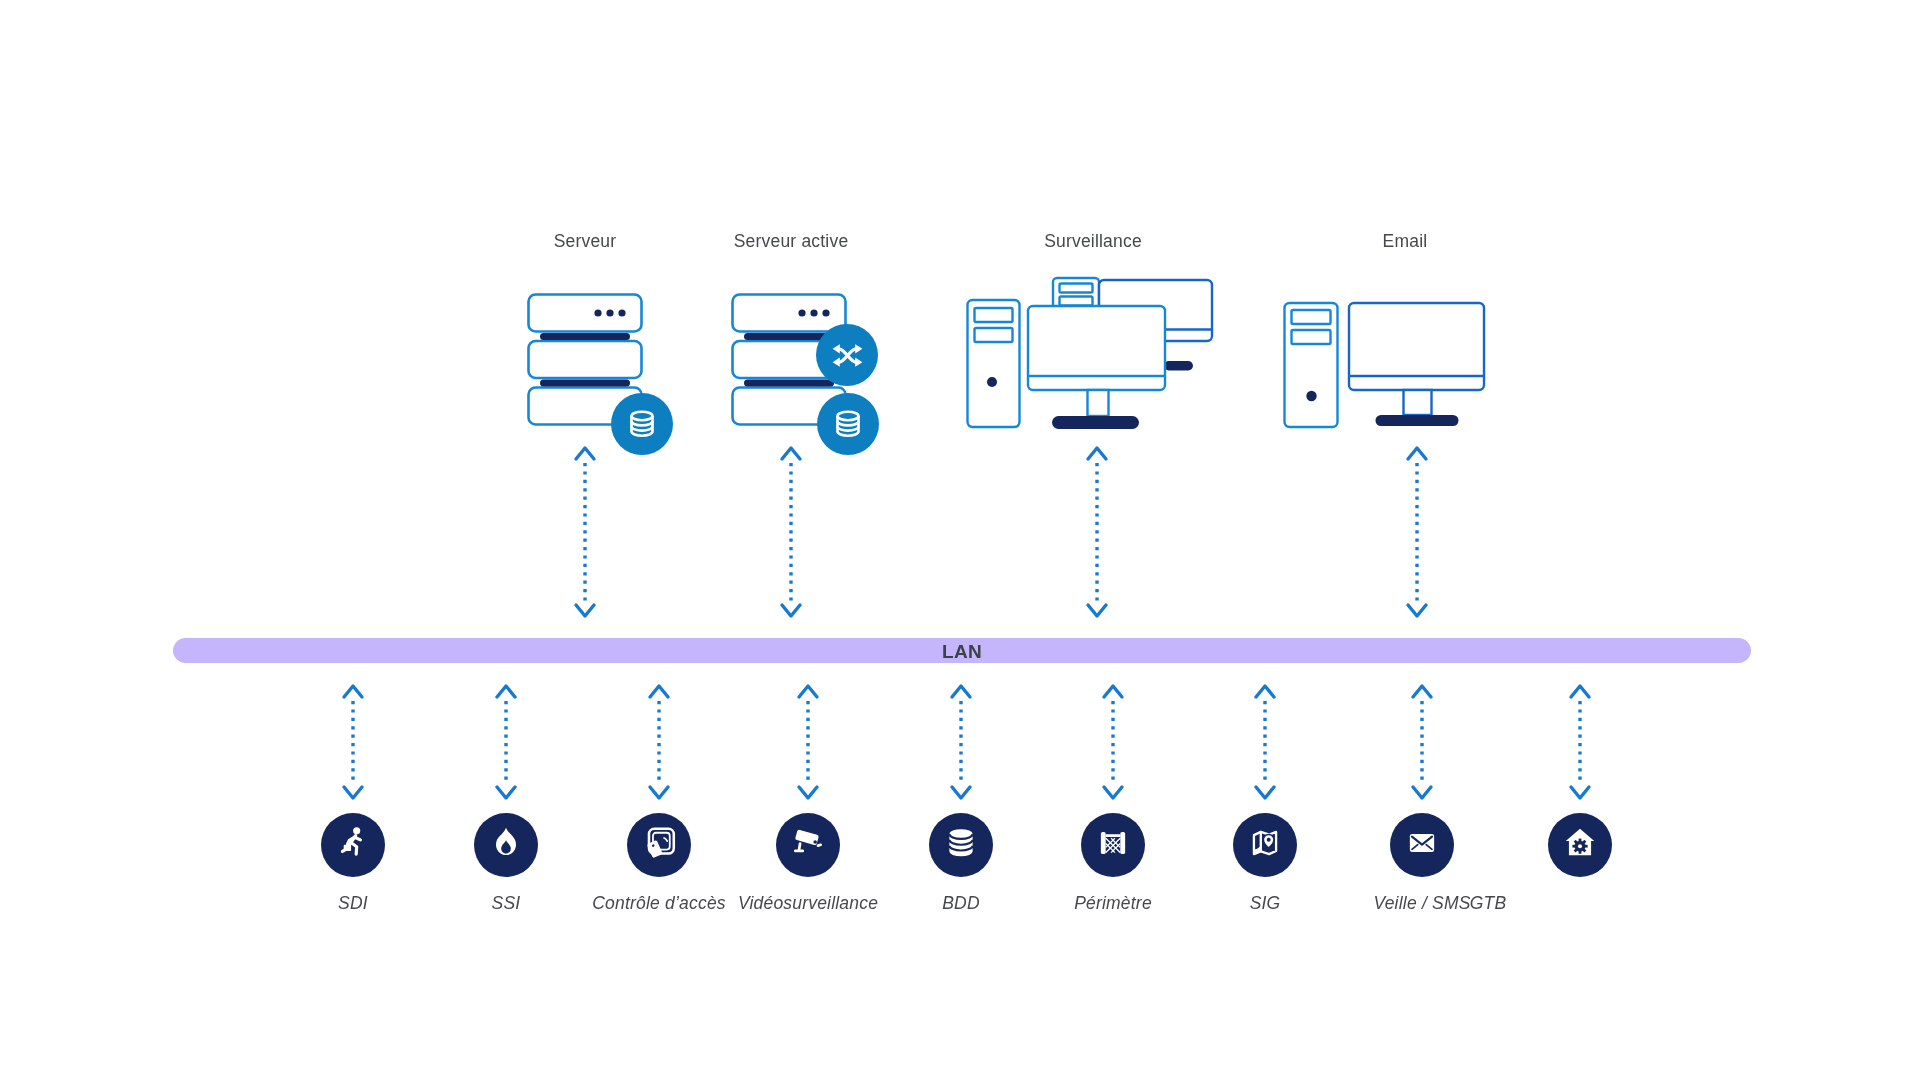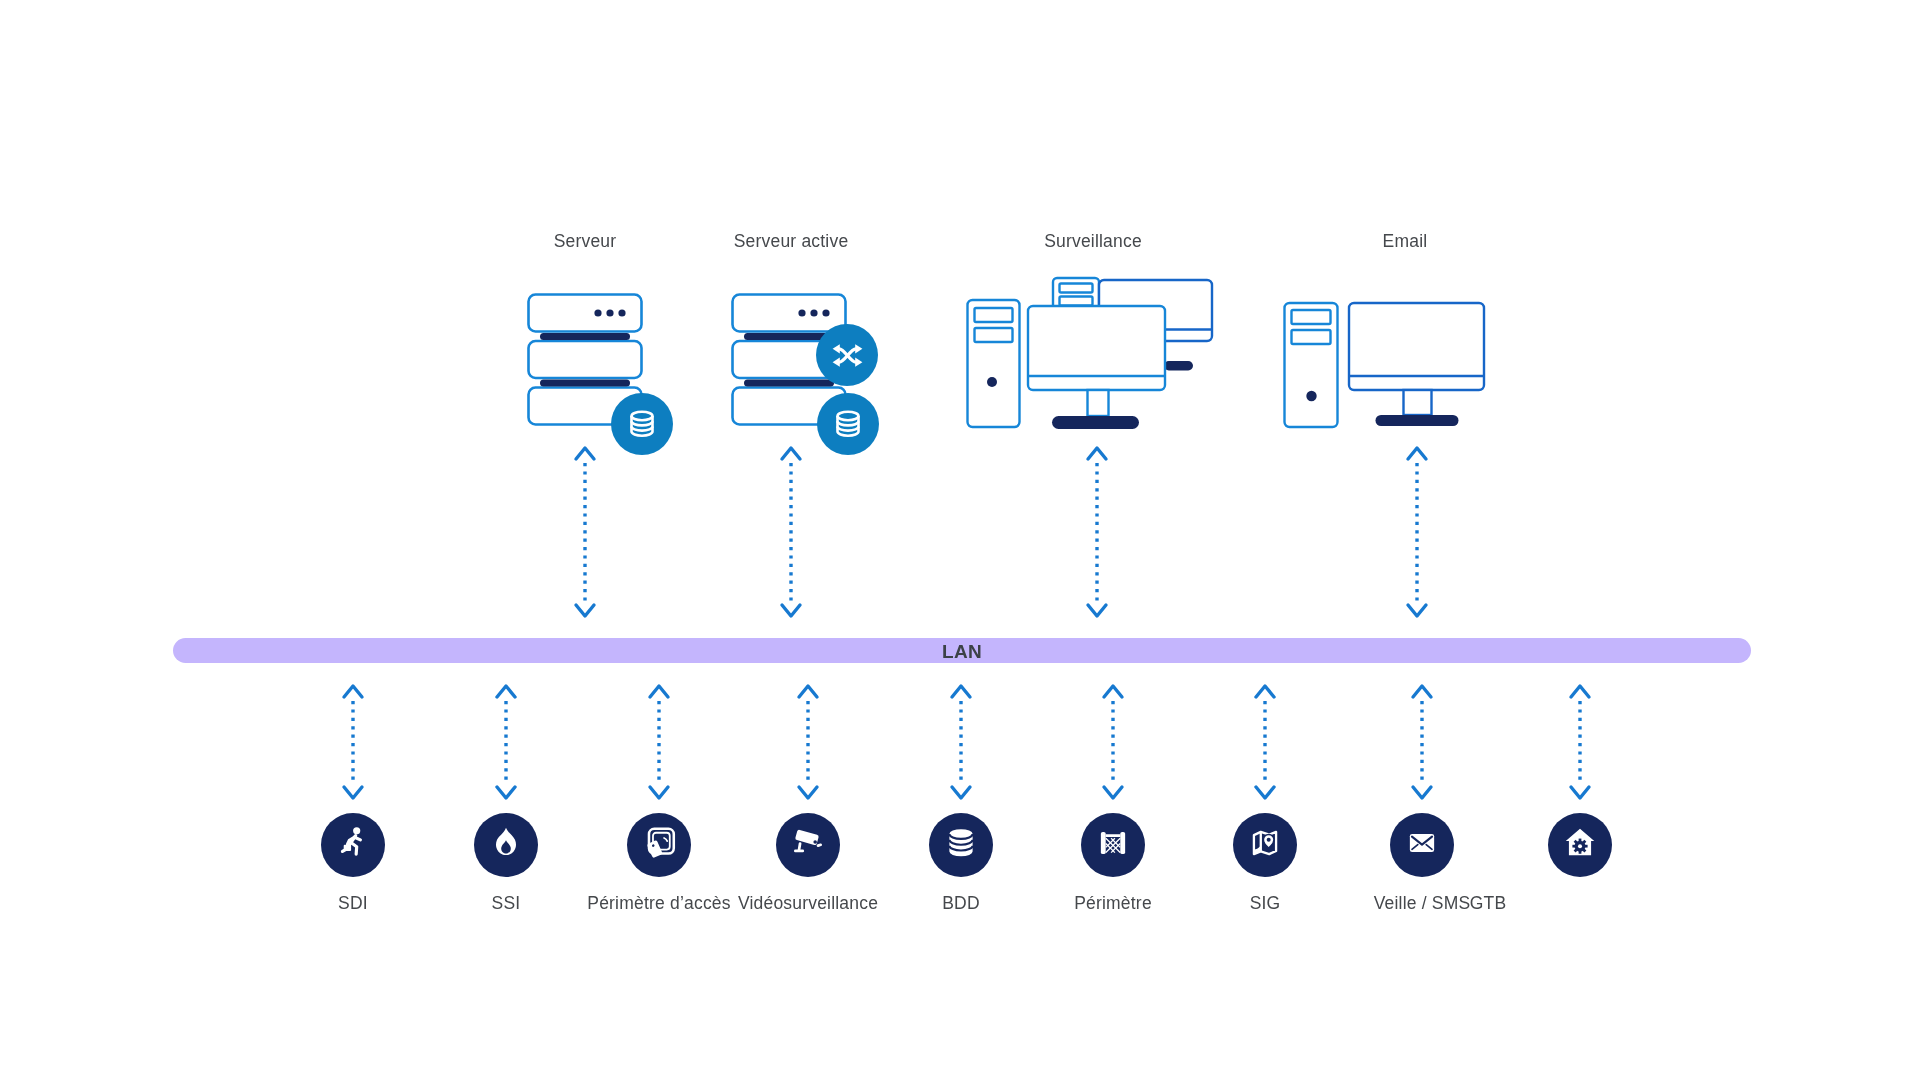--- a/index.html
+++ b/index.html
@@ -16,21 +16,21 @@
 
   .lan-bar{position:absolute;left:173px;top:638px;width:1578px;height:25px;
     background:#c4b5fd;border-radius:13px;display:flex;align-items:flex-end;justify-content:center;}
   .lan-text{font-weight:bold;font-size:19px;color:#3c4247;letter-spacing:.4px;}
 
   .varrow{position:absolute;transform:translateX(-50%);line-height:0;}
 
   .circle-node{position:absolute;top:813px;width:64px;height:64px;border-radius:50%;
     background:#15265c;transform:translateX(-50%);display:flex;align-items:center;justify-content:center;}
   .bottom-label{position:absolute;top:893px;transform:translateX(-50%);
-    font-size:17.5px;color:#45484c;letter-spacing:.2px;white-space:nowrap;}
+    font-size:17.5px;color:#45484c;letter-spacing:.2px;white-space:nowrap;font-style:italic;}
 </style>
 </head>
 <body>
 
 <div class="stage">
 
   <div class="top-label" style="left:585px">Serveur</div>
   <div class="top-label" style="left:791px">Serveur active</div>
   <div class="top-label" style="left:1093px">Surveillance</div>
   <div class="top-label" style="left:1405px">Email</div>
@@ -255,21 +255,21 @@
         <g fill="none" stroke="#fff" stroke-width="1.6" stroke-linecap="round">
           <path d="M22.8 13.2 a5 5 0 0 1 3 3"></path>
         </g>
         <g transform="rotate(-24 14 24)">
           <rect x="9" y="16.5" width="10.2" height="14.5" rx="2" fill="#fff"></rect>
           <circle cx="14.1" cy="20.2" r="1.2" fill="#15265c"></circle>
         </g>
       </svg>
     </span>
   </div>
-  <div class="bottom-label" style="left:659px">Périmètre d’accès</div>
+  <div class="bottom-label" style="left:659px">Contrôle d’accès</div>
 
   <div class="circle-node" style="left:808px">
     <span>
       <svg width="38" height="38" viewBox="0 0 36 36">
         <g transform="rotate(16 18 13)">
           <rect x="6.5" y="8" width="21" height="10" rx="2" fill="#fff"></rect>
         </g>
         <circle cx="24.8" cy="17" r="1.7" fill="#15265c"></circle>
         <g fill="none" stroke="#fff" stroke-width="2.6" stroke-linecap="round">
           <path d="M10.5 18.5 L9.5 24.5"></path>

